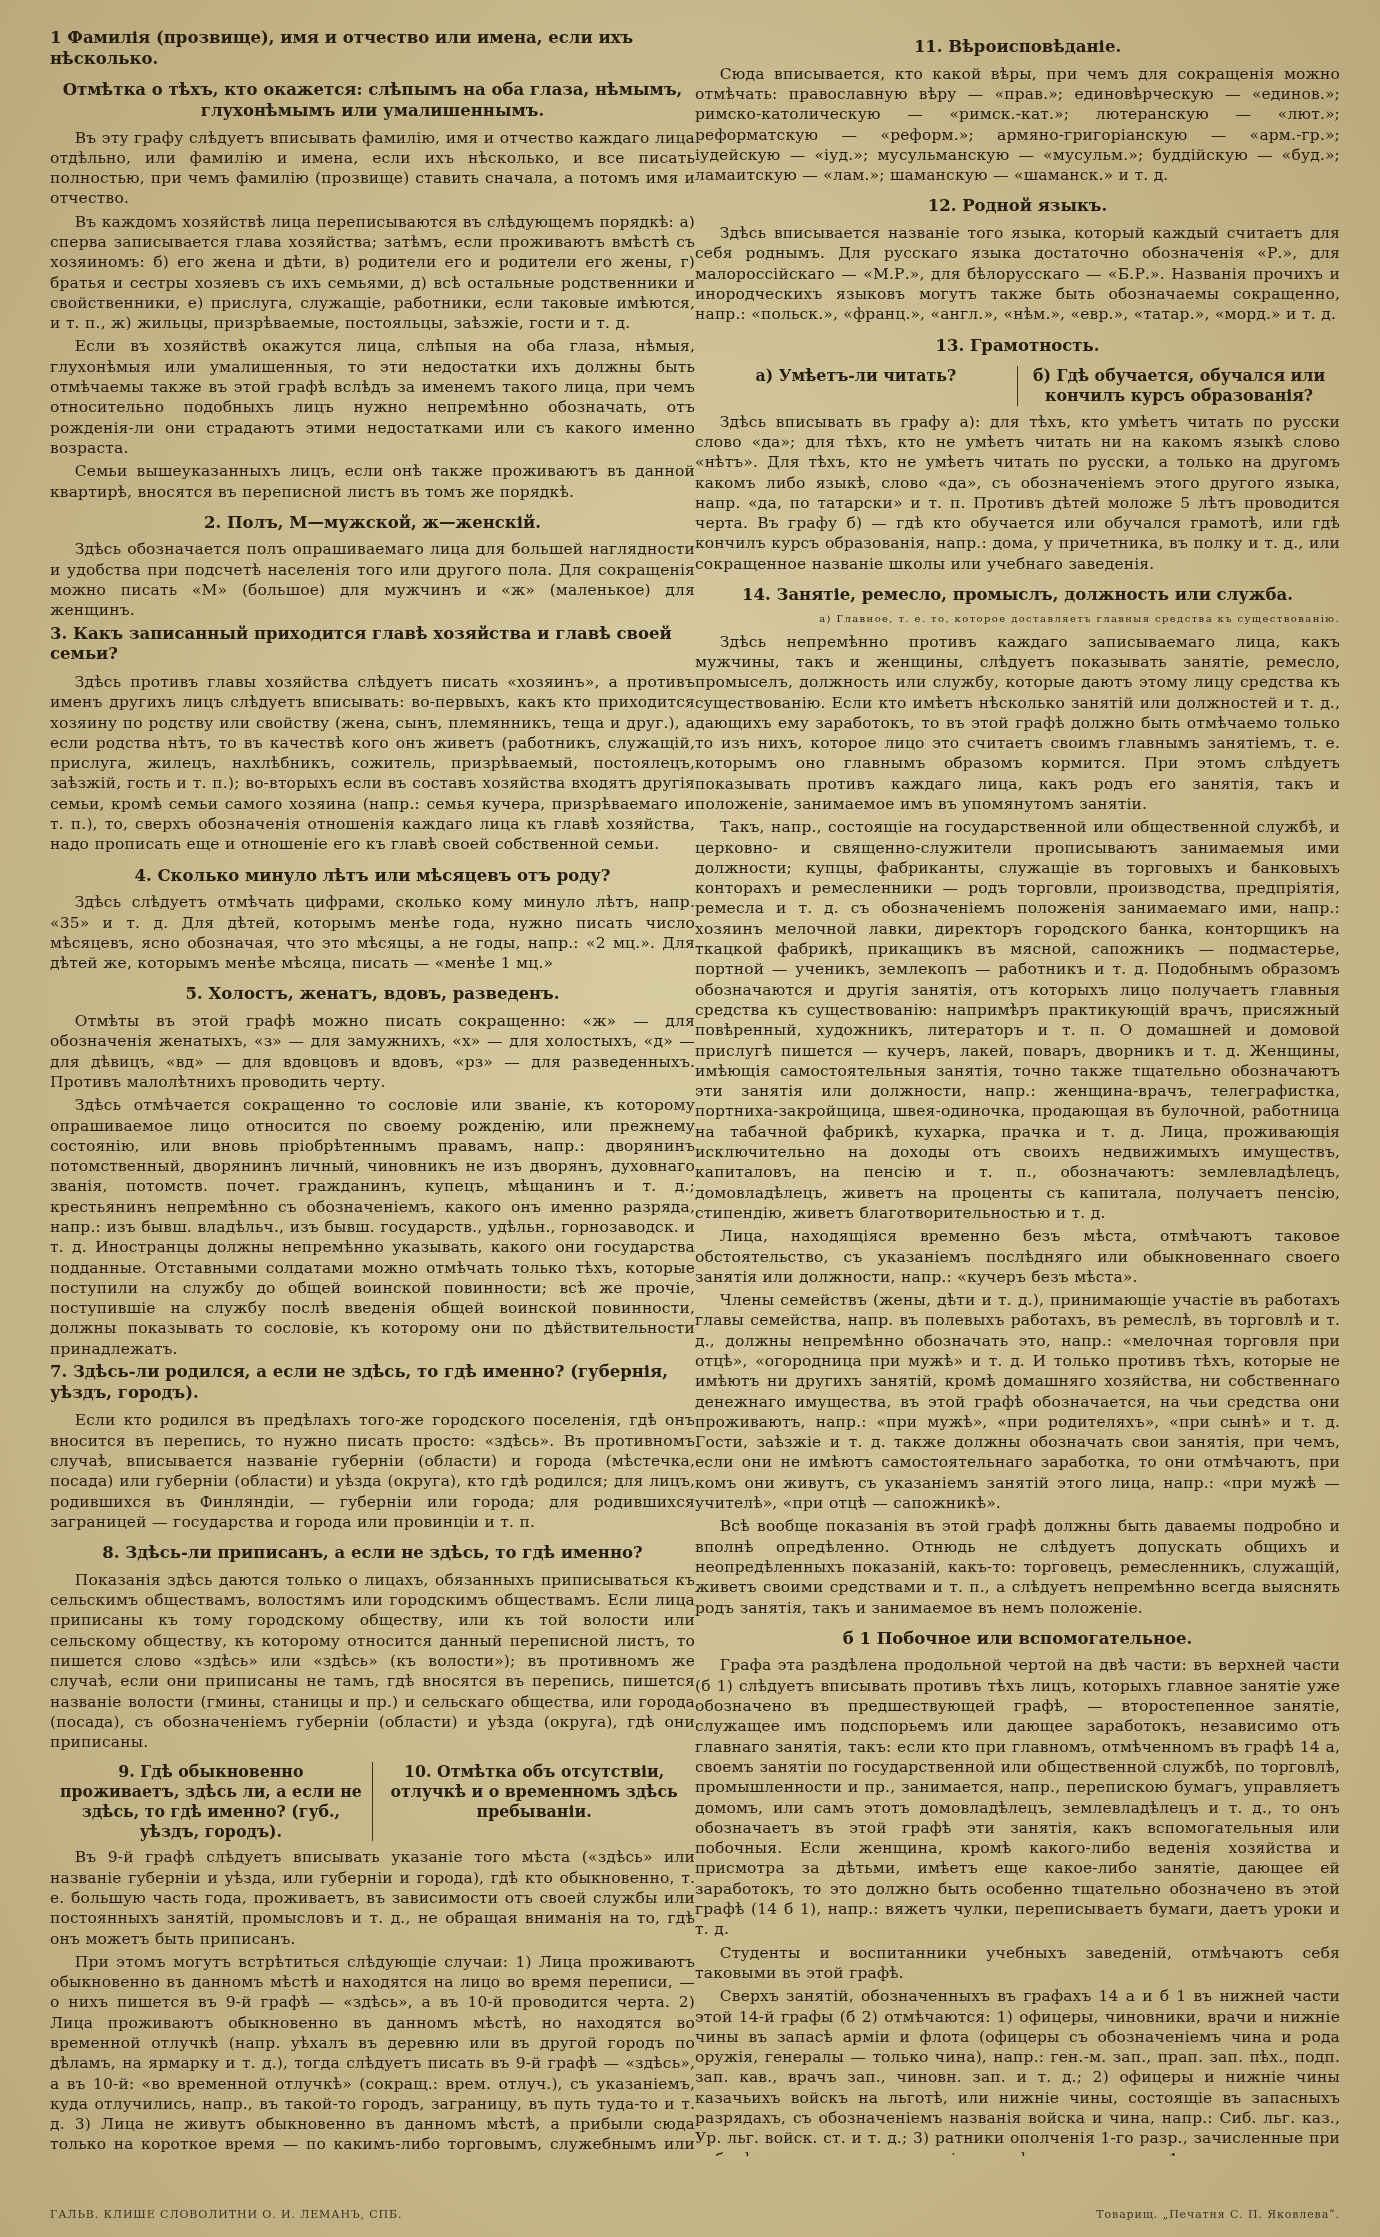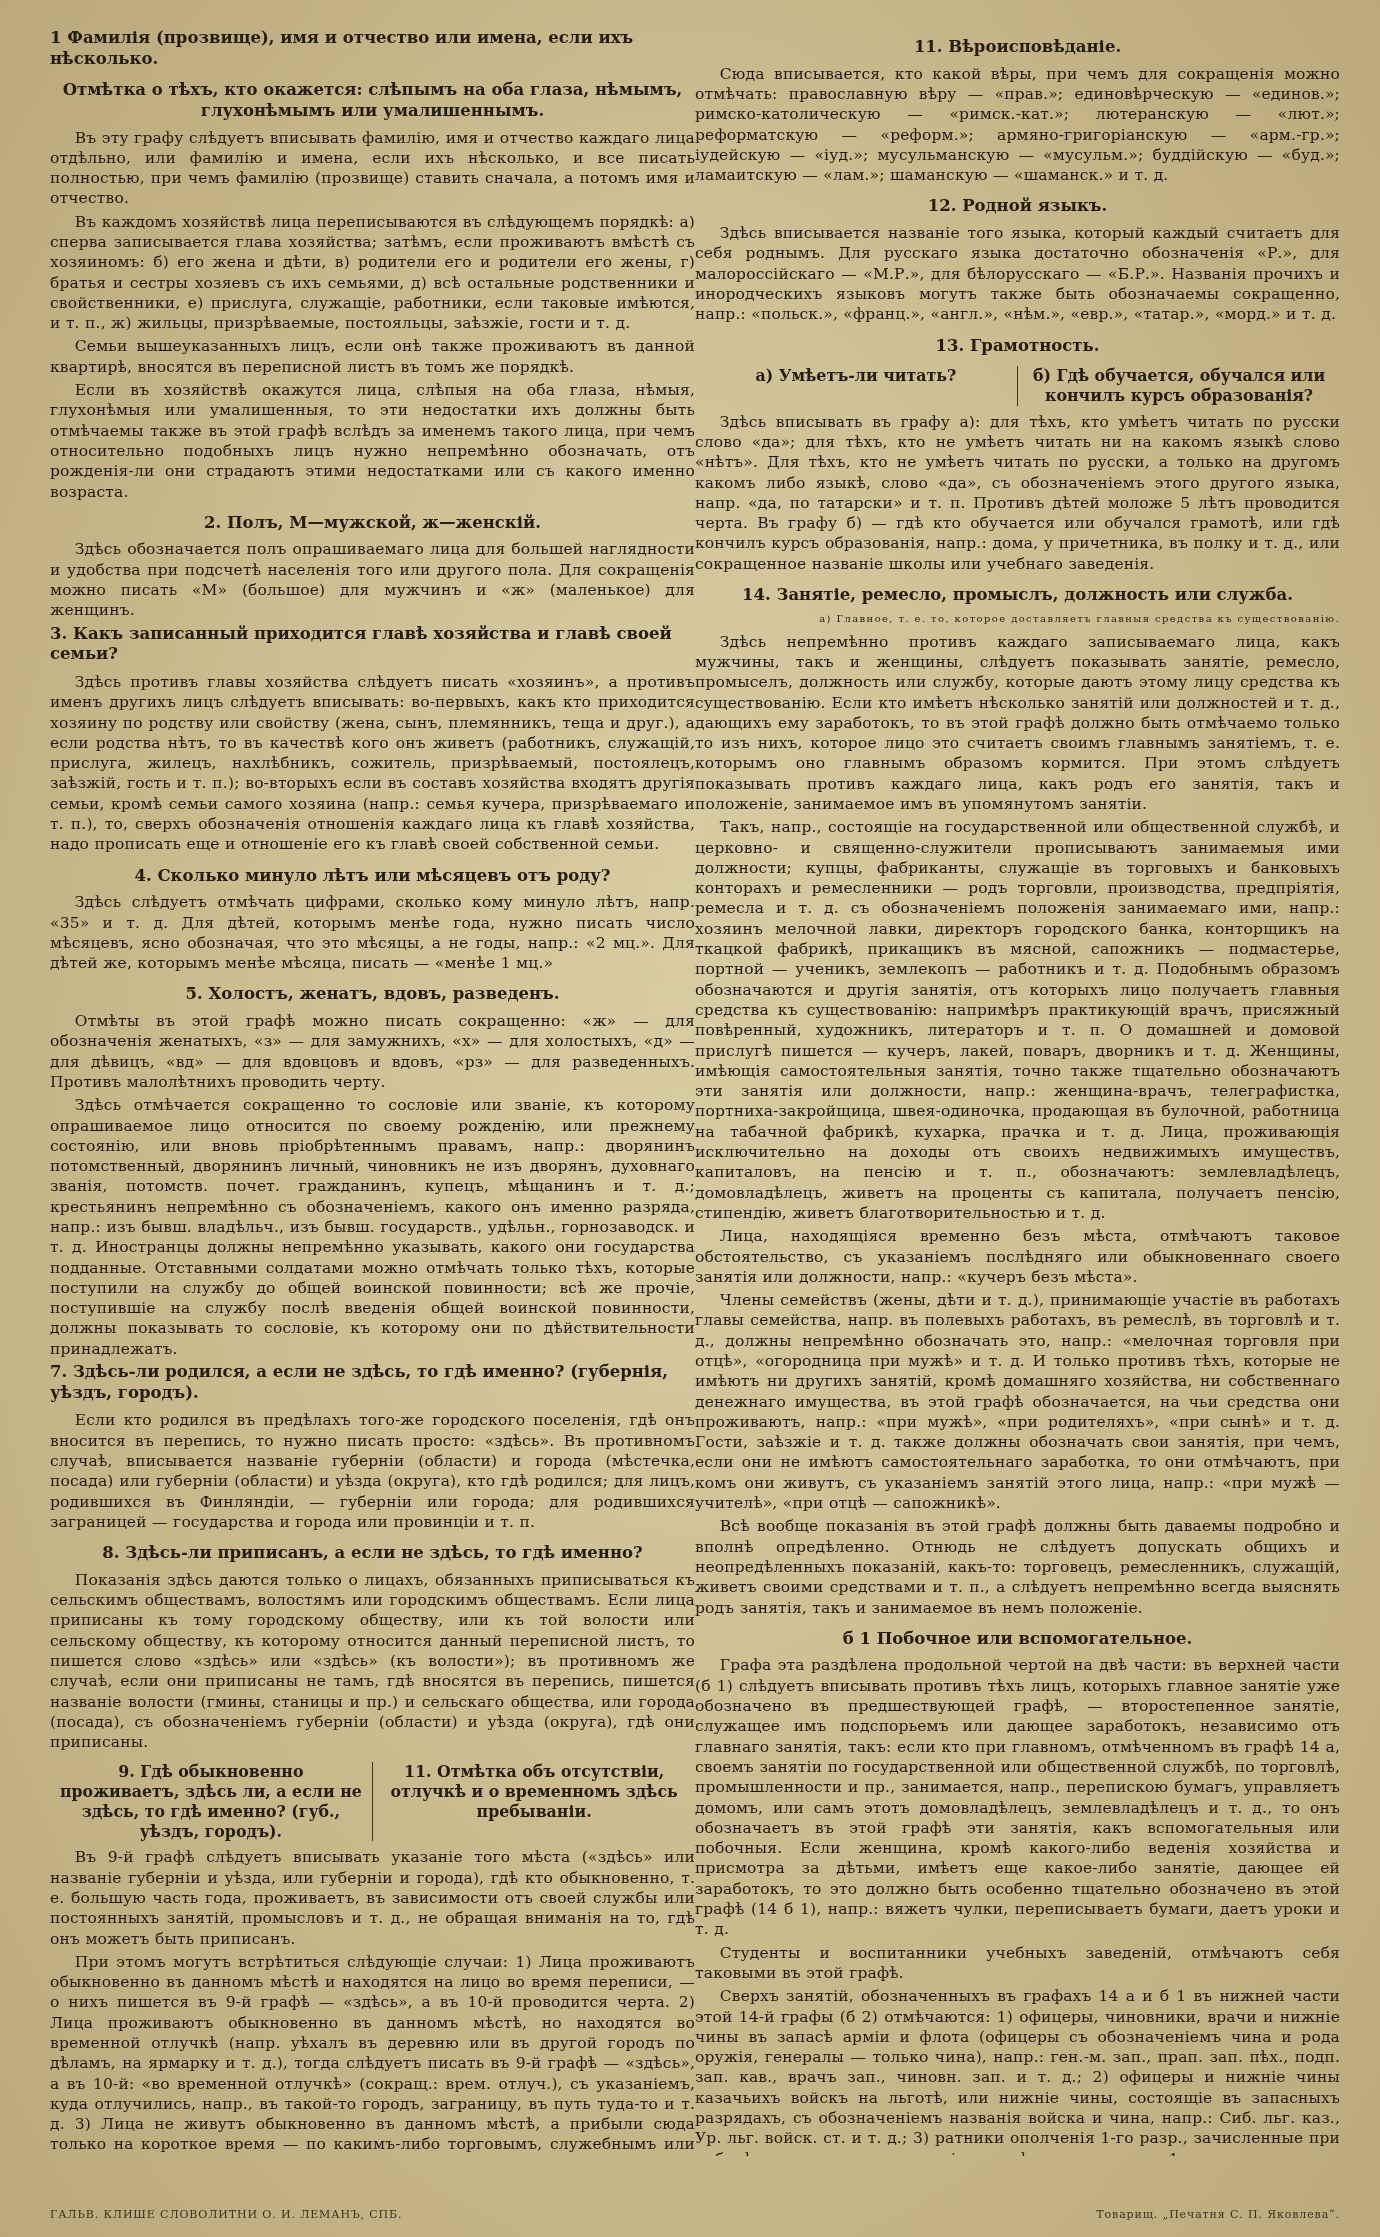--- a/index.html
+++ b/index.html
@@ -91,39 +91,39 @@
 </head>
 <body>
 
 <div class="sheet">
   <div class="content">
     <div class="column" id="col-left">
         <div class="heading-left">1 Фамилія (прозвище), имя и отчество или имена, если ихъ нѣсколько.</div>
         <div class="heading-center">Отмѣтка о тѣхъ, кто окажется: слѣпымъ на оба глаза, нѣмымъ, глухонѣмымъ или умалишеннымъ.</div>
         <div class="para">Въ эту графу слѣдуетъ вписывать фамилію, имя и отчество каждаго лица отдѣльно, или фамилію и имена, если ихъ нѣсколько, и все писать полностью, при чемъ фамилію (прозвище) ставить сначала, а потомъ имя и отчество.</div>
         <div class="para">Въ каждомъ хозяйствѣ лица переписываются въ слѣдующемъ порядкѣ: а) сперва записывается глава хозяйства; затѣмъ, если проживаютъ вмѣстѣ съ хозяиномъ: б) его жена и дѣти, в) родители его и родители его жены, г) братья и сестры хозяевъ съ ихъ семьями, д) всѣ остальные родственники и свойственники, е) прислуга, служащіе, работники, если таковые имѣются, и т. п., ж) жильцы, призрѣваемые, постояльцы, заѣзжіе, гости и т. д.</div>
+        <div class="para">Если въ хозяйствѣ окажутся лица, слѣпыя на оба глаза, нѣмыя, глухонѣмыя или умалишенныя, то эти недостатки ихъ должны быть отмѣчаемы также въ этой графѣ вслѣдъ за именемъ такого лица, при чемъ относительно подобныхъ лицъ нужно непремѣнно обозначать, отъ рожденія-ли они страдаютъ этими недостатками или съ какого именно возраста.</div>
         <div class="para">Семьи вышеуказанныхъ лицъ, если онѣ также проживаютъ въ данной квартирѣ, вносятся въ переписной листъ въ томъ же порядкѣ.</div>
-        <div class="para">Если въ хозяйствѣ окажутся лица, слѣпыя на оба глаза, нѣмыя, глухонѣмыя или умалишенныя, то эти недостатки ихъ должны быть отмѣчаемы также въ этой графѣ вслѣдъ за именемъ такого лица, при чемъ относительно подобныхъ лицъ нужно непремѣнно обозначать, отъ рожденія-ли они страдаютъ этими недостатками или съ какого именно возраста.</div>
         <div class="heading-center">2. Полъ, М—мужской, ж—женскій.</div>
         <div class="para">Здѣсь обозначается полъ опрашиваемаго лица для большей наглядности и удобства при подсчетѣ населенія того или другого пола. Для сокращенія можно писать «М» (большое) для мужчинъ и «ж» (маленькое) для женщинъ.</div>
         <div class="heading-left">3. Какъ записанный приходится главѣ хозяйства и главѣ своей семьи?</div>
         <div class="para">Здѣсь противъ главы хозяйства слѣдуетъ писать «хозяинъ», а противъ именъ другихъ лицъ слѣдуетъ вписывать: во-первыхъ, какъ кто приходится хозяину по родству или свойству (жена, сынъ, племянникъ, теща и друг.), а если родства нѣтъ, то въ качествѣ кого онъ живетъ (работникъ, служащій, прислуга, жилецъ, нахлѣбникъ, сожитель, призрѣваемый, постоялецъ, заѣзжій, гость и т. п.); во-вторыхъ если въ составъ хозяйства входятъ другія семьи, кромѣ семьи самого хозяина (напр.: семья кучера, призрѣваемаго и т. п.), то, сверхъ обозначенія отношенія каждаго лица къ главѣ хозяйства, надо прописать еще и отношеніе его къ главѣ своей собственной семьи.</div>
         <div class="heading-center">4. Сколько минуло лѣтъ или мѣсяцевъ отъ роду?</div>
         <div class="para">Здѣсь слѣдуетъ отмѣчать цифрами, сколько кому минуло лѣтъ, напр. «35» и т. д. Для дѣтей, которымъ менѣе года, нужно писать число мѣсяцевъ, ясно обозначая, что это мѣсяцы, а не годы, напр.: «2 мц.». Для дѣтей же, которымъ менѣе мѣсяца, писать — «менѣе 1 мц.»</div>
         <div class="heading-center">5. Холостъ, женатъ, вдовъ, разведенъ.</div>
         <div class="para">Отмѣты въ этой графѣ можно писать сокращенно: «ж» — для обозначенія женатыхъ, «з» — для замужнихъ, «х» — для холостыхъ, «д» — для дѣвицъ, «вд» — для вдовцовъ и вдовъ, «рз» — для разведенныхъ. Противъ малолѣтнихъ проводить черту.</div>
         <div class="para">Здѣсь отмѣчается сокращенно то сословіе или званіе, къ которому опрашиваемое лицо относится по своему рожденію, или прежнему состоянію, или вновь пріобрѣтеннымъ правамъ, напр.: дворянинъ потомственный, дворянинъ личный, чиновникъ не изъ дворянъ, духовнаго званія, потомств. почет. гражданинъ, купецъ, мѣщанинъ и т. д.; крестьянинъ непремѣнно съ обозначеніемъ, какого онъ именно разряда, напр.: изъ бывш. владѣльч., изъ бывш. государств., удѣльн., горнозаводск. и т. д. Иностранцы должны непремѣнно указывать, какого они государства подданные. Отставными солдатами можно отмѣчать только тѣхъ, которые поступили на службу до общей воинской повинности; всѣ же прочіе, поступившіе на службу послѣ введенія общей воинской повинности, должны показывать то сословіе, къ которому они по дѣйствительности принадлежатъ.</div>
         <div class="heading-left">7. Здѣсь-ли родился, а если не здѣсь, то гдѣ именно? (губернія, уѣздъ, городъ).</div>
         <div class="para">Если кто родился въ предѣлахъ того-же городского поселенія, гдѣ онъ вносится въ перепись, то нужно писать просто: «здѣсь». Въ противномъ случаѣ, вписывается названіе губерніи (области) и города (мѣстечка, посада) или губерніи (области) и уѣзда (округа), кто гдѣ родился; для лицъ, родившихся въ Финляндіи, — губерніи или города; для родившихся заграницей — государства и города или провинціи и т. п.</div>
         <div class="heading-center">8. Здѣсь-ли приписанъ, а если не здѣсь, то гдѣ именно?</div>
         <div class="para">Показанія здѣсь даются только о лицахъ, обязанныхъ приписываться къ сельскимъ обществамъ, волостямъ или городскимъ обществамъ. Если лица приписаны къ тому городскому обществу, или къ той волости или сельскому обществу, къ которому относится данный переписной листъ, то пишется слово «здѣсь» или «здѣсь» (къ волости»); въ противномъ же случаѣ, если они приписаны не тамъ, гдѣ вносятся въ перепись, пишется названіе волости (гмины, станицы и пр.) и сельскаго общества, или города (посада), съ обозначеніемъ губерніи (области) и уѣзда (округа), гдѣ они приписаны.</div>
         <div class="split">
           <div class="split-cell">9. Гдѣ обыкновенно проживаетъ, здѣсь ли, а если не здѣсь, то гдѣ именно? (губ., уѣздъ, городъ).</div>
           <div class="split-divider"></div>
-          <div class="split-cell">11. Отмѣтка объ отсутствіи, отлучкѣ и о временномъ здѣсь пребываніи.</div>
+          <div class="split-cell">10. Отмѣтка объ отсутствіи, отлучкѣ и о временномъ здѣсь пребываніи.</div>
         </div>
         <div class="para">Въ 9-й графѣ слѣдуетъ вписывать указаніе того мѣста («здѣсь» или названіе губерніи и уѣзда, или губерніи и города), гдѣ кто обыкновенно, т. е. большую часть года, проживаетъ, въ зависимости отъ своей службы или постоянныхъ занятій, промысловъ и т. д., не обращая вниманія на то, гдѣ онъ можетъ быть приписанъ.</div>
         <div class="para">При этомъ могутъ встрѣтиться слѣдующіе случаи: 1) Лица проживаютъ обыкновенно въ данномъ мѣстѣ и находятся на лицо во время переписи, — о нихъ пишется въ 9-й графѣ — «здѣсь», а въ 10-й проводится черта. 2) Лица проживаютъ обыкновенно въ данномъ мѣстѣ, но находятся во временной отлучкѣ (напр. уѣхалъ въ деревню или въ другой городъ по дѣламъ, на ярмарку и т. д.), тогда слѣдуетъ писать въ 9-й графѣ — «здѣсь», а въ 10-й: «во временной отлучкѣ» (сокращ.: врем. отлуч.), съ указаніемъ, куда отлучились, напр., въ такой-то городъ, заграницу, въ путь туда-то и т. д. 3) Лица не живутъ обыкновенно въ данномъ мѣстѣ, а прибыли сюда только на короткое время — по какимъ-либо торговымъ, служебнымъ или инымъ дѣламъ, — о нихъ пишется въ 9-й графѣ мѣсто ихъ обыкновеннаго проживанія — городъ или уѣздъ (округъ) и губернія (область), (о состоящихъ на дѣйствительной военной службѣ, въ такихъ случаяхъ пишется «на воен. службѣ»), а въ 10-й графѣ: «во временномъ пребываніи» (сокращ.: «врем. преб.»). О лицахъ временно отлучившихся или временно пребывающихъ на срокъ менѣе 5 дней, къ указаннымъ отмѣткамъ «врем. отлуч.» и «врем. преб.» прибавляютъ знакъ «√».</div>
       </div>
     <div class="column" id="col-right">
         <div class="heading-center">11. Вѣроисповѣданіе.</div>
         <div class="para">Сюда вписывается, кто какой вѣры, при чемъ для сокращенія можно отмѣчать: православную вѣру — «прав.»; единовѣрческую — «единов.»; римско-католическую — «римск.-кат.»; лютеранскую — «лют.»; реформатскую — «реформ.»; армяно-григоріанскую — «арм.-гр.»; іудейскую — «іуд.»; мусульманскую — «мусульм.»; буддійскую — «буд.»; ламаитскую — «лам.»; шаманскую — «шаманск.» и т. д.</div>
         <div class="heading-center">12. Родной языкъ.</div>
         <div class="para">Здѣсь вписывается названіе того языка, который каждый считаетъ для себя роднымъ. Для русскаго языка достаточно обозначенія «Р.», для малороссійскаго — «М.Р.», для бѣлорусскаго — «Б.Р.». Названія прочихъ и инородческихъ языковъ могутъ также быть обозначаемы сокращенно, напр.: «польск.», «франц.», «англ.», «нѣм.», «евр.», «татар.», «морд.» и т. д.</div>
         <div class="heading-center">13. Грамотность.</div>

